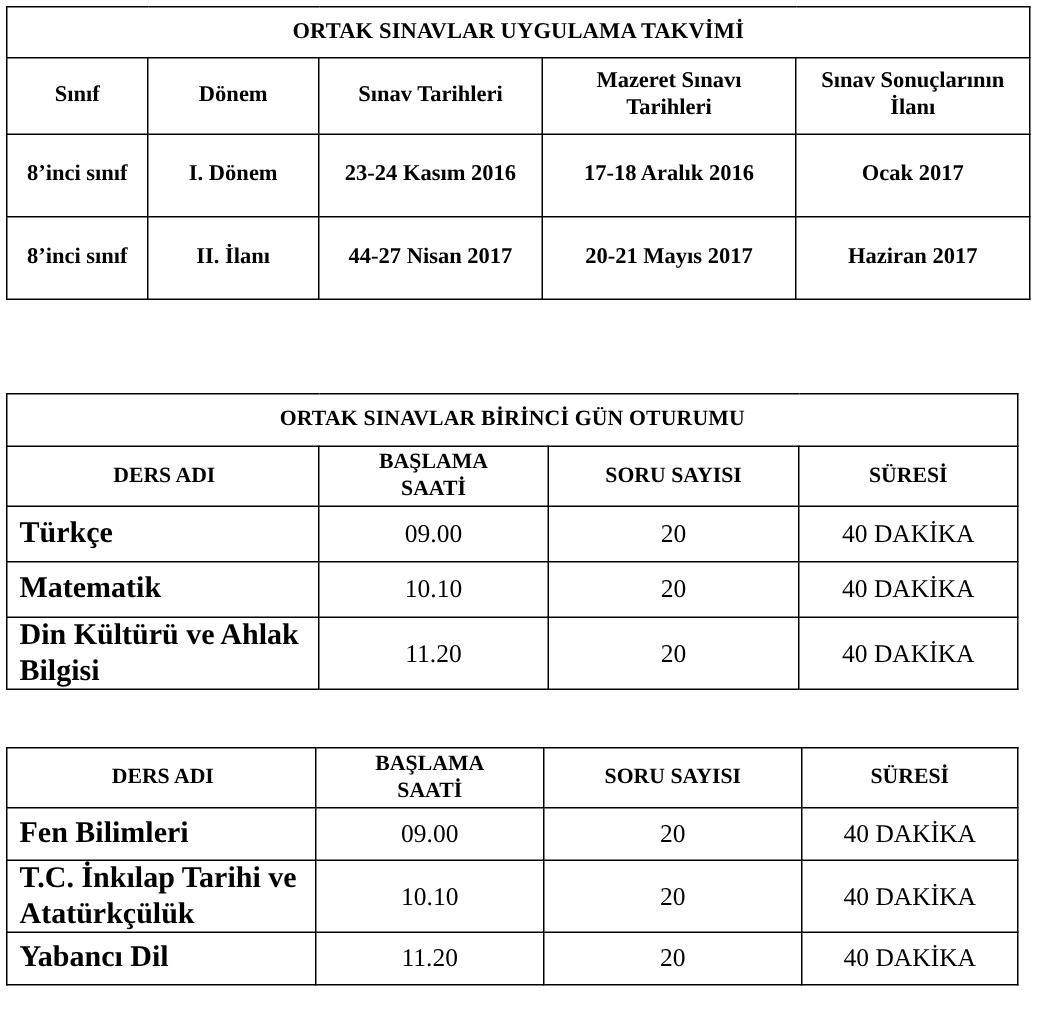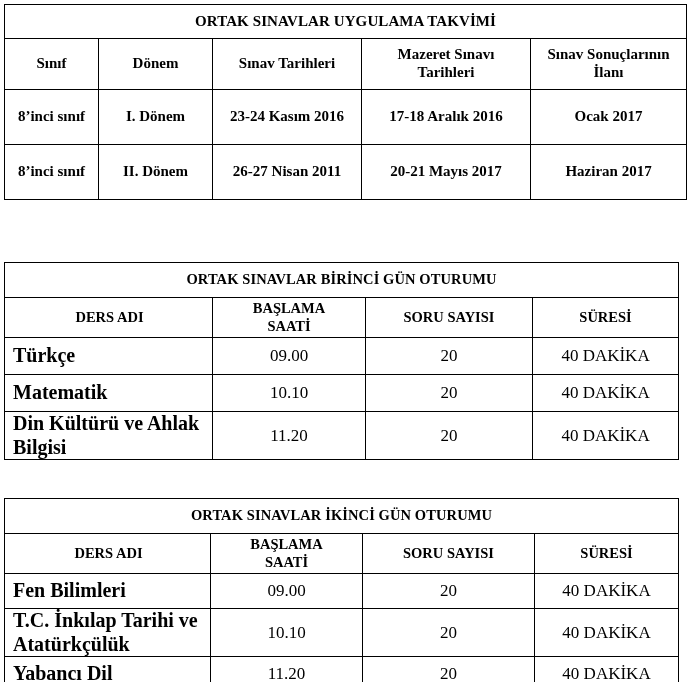--- a/index.html
+++ b/index.html
@@ -135,22 +135,22 @@
       </tr>
       <tr>
         <td class="t-cell">8’inci sınıf</td>
         <td class="t-cell">I. Dönem</td>
         <td class="t-cell">23-24 Kasım 2016</td>
         <td class="t-cell">17-18 Aralık 2016</td>
         <td class="t-cell">Ocak 2017</td>
       </tr>
       <tr>
         <td class="t-cell">8’inci sınıf</td>
-        <td class="t-cell">II. Dönem</td>
-        <td class="t-cell">26-27  Nisan 2011</td>
+        <td class="t-cell">II. İlanı</td>
+        <td class="t-cell">44-27  Nisan 2017</td>
         <td class="t-cell">20-21 Mayıs 2017</td>
         <td class="t-cell">Haziran 2017</td>
       </tr>
     </tbody>
   </table>
 
   <table class="doc-table session-table" id="table-day1">
     <colgroup>
       <col style="width:208px">
       <col style="width:153px">
@@ -192,23 +192,20 @@
 
   <table class="doc-table session-table" id="table-day2">
     <colgroup>
       <col style="width:206px">
       <col style="width:152px">
       <col style="width:172px">
       <col style="width:144px">
     </colgroup>
     <tbody>
       <tr>
-        <td class="t-title" colspan="4">ORTAK SINAVLAR İKİNCİ GÜN OTURUMU</td>
-      </tr>
-      <tr>
         <td class="t-head left">DERS ADI</td>
         <td class="t-head nowrap-2">BAŞLAMA
 SAATİ</td>
         <td class="t-head">SORU SAYISI</td>
         <td class="t-head">SÜRESİ</td>
       </tr>
       <tr class="r-tall">
         <td class="c-lesson nowrap-2">Fen Bilimleri</td>
         <td class="c-val">09.00</td>
         <td class="c-val">20</td>

